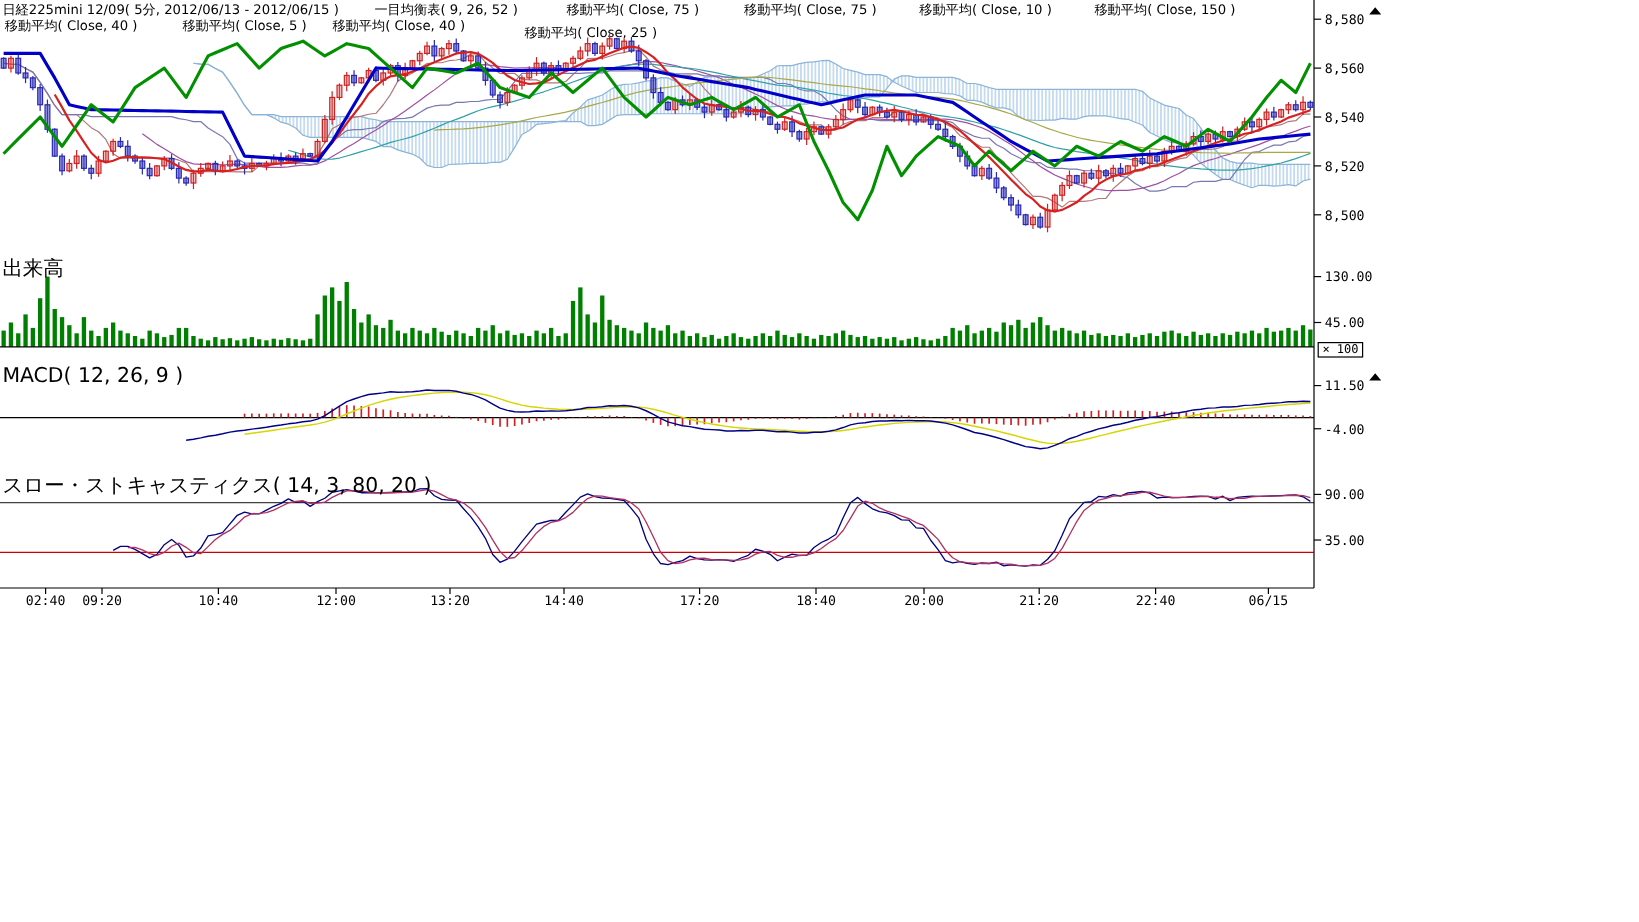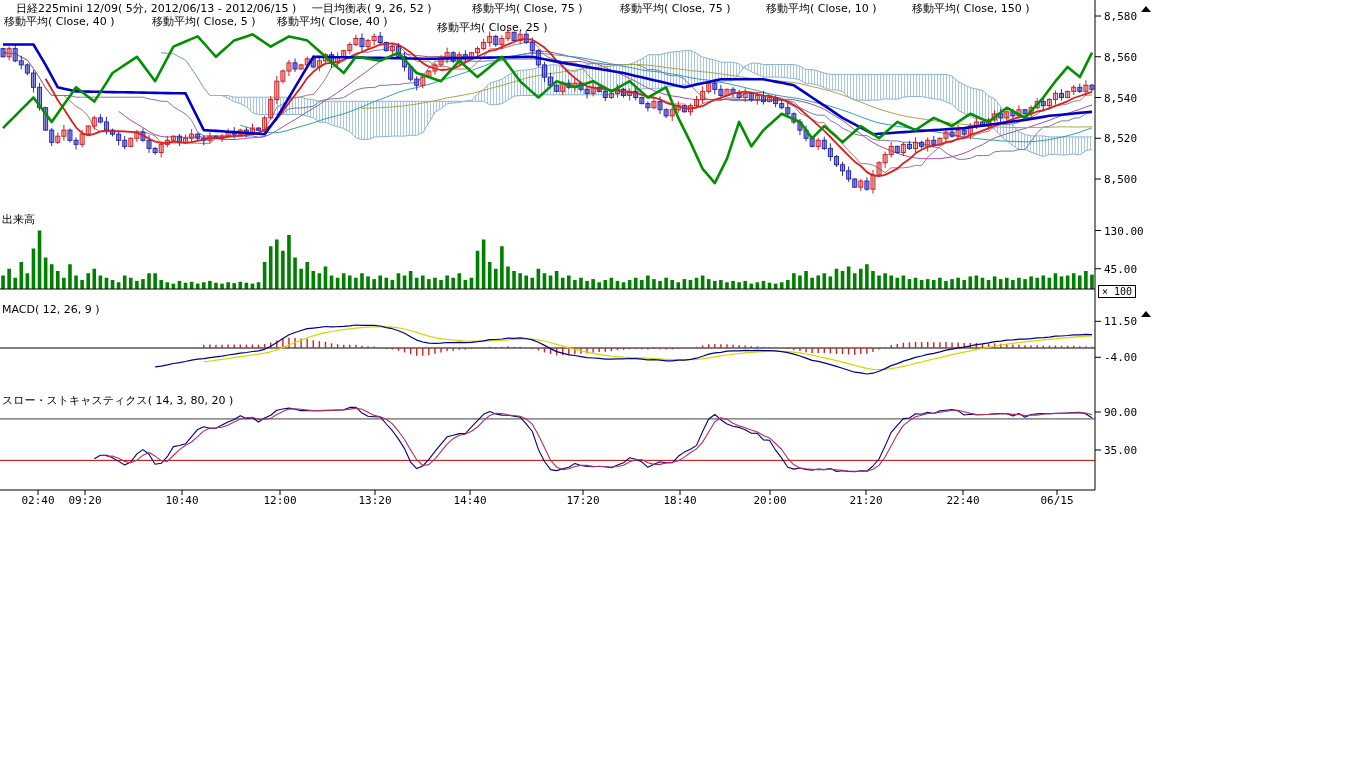--- a/index.html
+++ b/index.html
@@ -1,32 +1,32 @@
 <!DOCTYPE html>
 <html><head>
 <meta charset="utf-8">
 <style>
   html,body{margin:0;padding:0;background:#fff;}
   .screen{position:relative;width:1366px;height:768px;background:#ffffff;overflow:hidden;
           font-family:"DejaVu Sans",sans-serif;color:#000;}
   .hdr{position:absolute;left:0;width:100%;height:13px;font-size:11px;}
   .hdr span{position:absolute;white-space:pre;color:#000;}
   #hdr1{top:1px;} #hdr2{top:14px;}
-  .panel-label{position:absolute;left:2px;font-size:11px;color:#000;white-space:pre;}
+  .panel-label{position:absolute;left:2px;font-size:17px;color:#000;white-space:pre;}
   .mult-badge{position:absolute;left:1098px;top:285px;border:1px solid #000;
               font-size:10px;line-height:11px;padding:0 3px;background:#fff;
               font-family:"DejaVu Sans Mono",monospace;text-align:right;}
   svg{position:absolute;left:0;top:0;}
 </style>
 </head>
 <body>
 
 <div class="screen">
   <div class="hdr" id="hdr1">
-      <span style="left: 16px; text-align: center;">日経225mini 12/09( 5分, 2012/06/13 - 2012/06/15 )</span>
+      <span style="left: 2px; text-align: center;">日経225mini 12/09( 5分, 2012/06/13 - 2012/06/15 )</span>
       <span style="left: 312px;">一目均衡表( 9, 26, 52 )</span>
       <span style="left: 472px;">移動平均( Close, 75 )</span>
       <span style="left: 620px;">移動平均( Close, 75 )</span>
       <span style="left: 766px;">移動平均( Close, 10 )</span>
       <span style="left: 912px;">移動平均( Close, 150 )</span>
     </div>
   <div class="hdr" id="hdr2">
       <span style="left: 4px;">移動平均( Close, 40 )</span>
       <span style="left: 152px;">移動平均( Close, 5 )</span>
       <span style="left: 277px;">移動平均( Close, 40 )</span>

